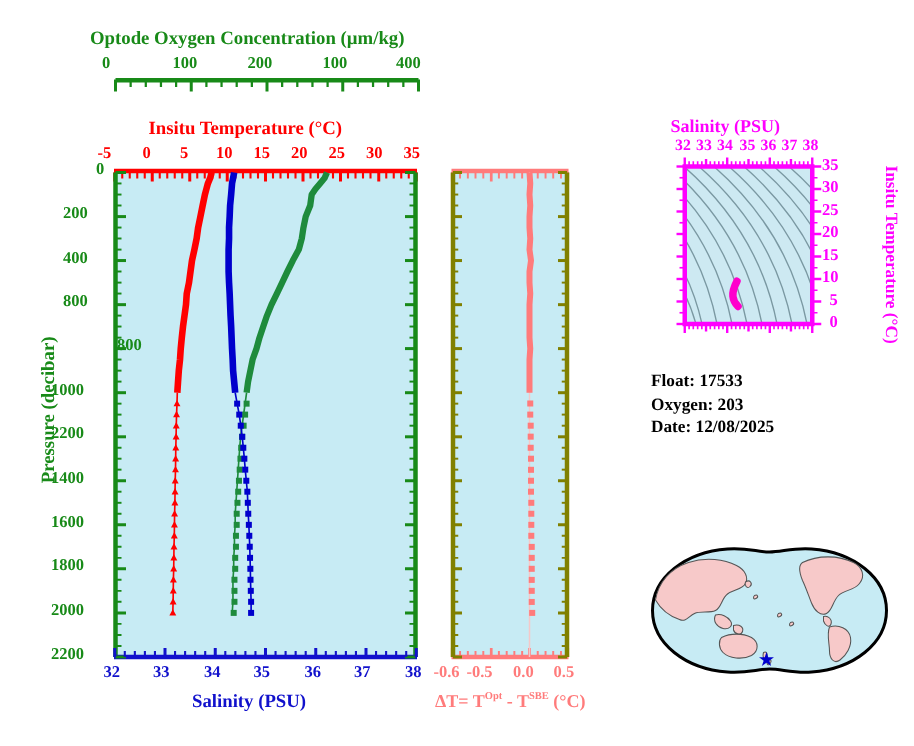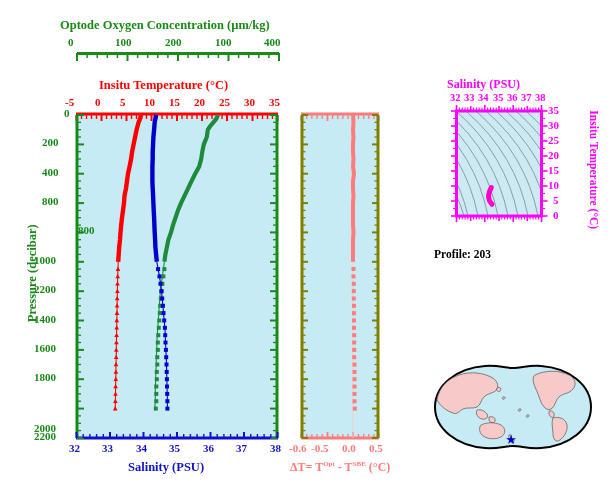--- a/index.html
+++ b/index.html
@@ -367,21 +367,21 @@
   <span class="abs lbl c-green tick-txt" style="left:38px;top:0px;">0</span>
   <span class="abs lbl c-green tick-txt" style="left:16px;top:29.4px;">200</span>
   <span class="abs lbl c-green tick-txt" style="left:16px;top:58.7px;">400</span>
   <span class="abs lbl c-green tick-txt" style="left:16px;top:88.1px;">800</span>
   <span class="abs lbl c-green tick-txt" style="left:16px;top:117.4px;margin-left:36px;">800</span>
   <span class="abs lbl c-green tick-txt" style="left:8px;top:146.8px;">1000</span>
   <span class="abs lbl c-green tick-txt" style="left:8px;top:176.2px;">2200</span>
   <span class="abs lbl c-green tick-txt" style="left:8px;top:205.5px;">1400</span>
   <span class="abs lbl c-green tick-txt" style="left:8px;top:234.9px;">1600</span>
   <span class="abs lbl c-green tick-txt" style="left:8px;top:264.2px;">1800</span>
-  <span class="abs lbl c-green tick-txt" style="left:8px;top:293.6px;margin-top:21px;">2000</span>
+  <span class="abs lbl c-green tick-txt" style="left:8px;top:293.6px;">2000</span>
   <span class="abs lbl c-green tick-txt" style="left:8px;top:323px;">2200</span>
 </div>
 
 <div class="abs lbl c-green" style="left:-28px;top:267px;width:120px;text-align:center;font-size:12.5px;
             transform:rotate(-90deg);transform-origin:center;">Pressure (decibar)</div>
 
 <div class="abs" style="left:76px;top:443px;width:202px;">
   <span class="abs lbl c-blue tick-txt" style="left:-7px;">32</span>
   <span class="abs lbl c-blue tick-txt" style="left:26px;">33</span>
   <span class="abs lbl c-blue tick-txt" style="left:60px;">34</span>
@@ -741,22 +741,30 @@
   <span class="abs lbl c-magenta" style="left:0px;top:75px;font-size:11px;">10</span>
   <span class="abs lbl c-magenta" style="left:5px;top:90px;font-size:11px;">5</span>
   <span class="abs lbl c-magenta" style="left:5px;top:105px;font-size:11px;">0</span>
 </div>
 
 <div class="abs lbl c-magenta" style="left:528px;top:164px;width:130px;text-align:center;font-size:11.5px;
             transform:rotate(90deg);transform-origin:center;">Insitu Temperature (°C)</div>
 
 <div class="abs meta" style="left:434px;top:247px;">
   <div>
-    <span>Profile:</span>
+    <span>Float:</span>
+    <span>17533</span>
+  </div>
+  <div>
+    <span>Oxygen:</span>
     <span>203</span>
+  </div>
+  <div>
+    <span>Date:</span>
+    <span>12/08/2025</span>
   </div>
 </div>
 
 <svg class="abs" style="left:423px;top:355px;" width="180" height="105" viewBox="0 0 180 105">
 
   <path fill="#C7EBF4" stroke="#000000" stroke-width="2" d="M 12,52 C 12,30 34,13 62,11 C 75,10 82,13 90,13 C 98,13 106,10 118,11
            C 146,13 168,30 168,52 C 168,74 146,91 118,93 C 106,94 98,91 90,91
            C 82,91 75,94 62,93 C 34,91 12,74 12,52 Z"></path>
   <g fill="#F7C9C9" stroke="#555555" stroke-width="0.7">
 

